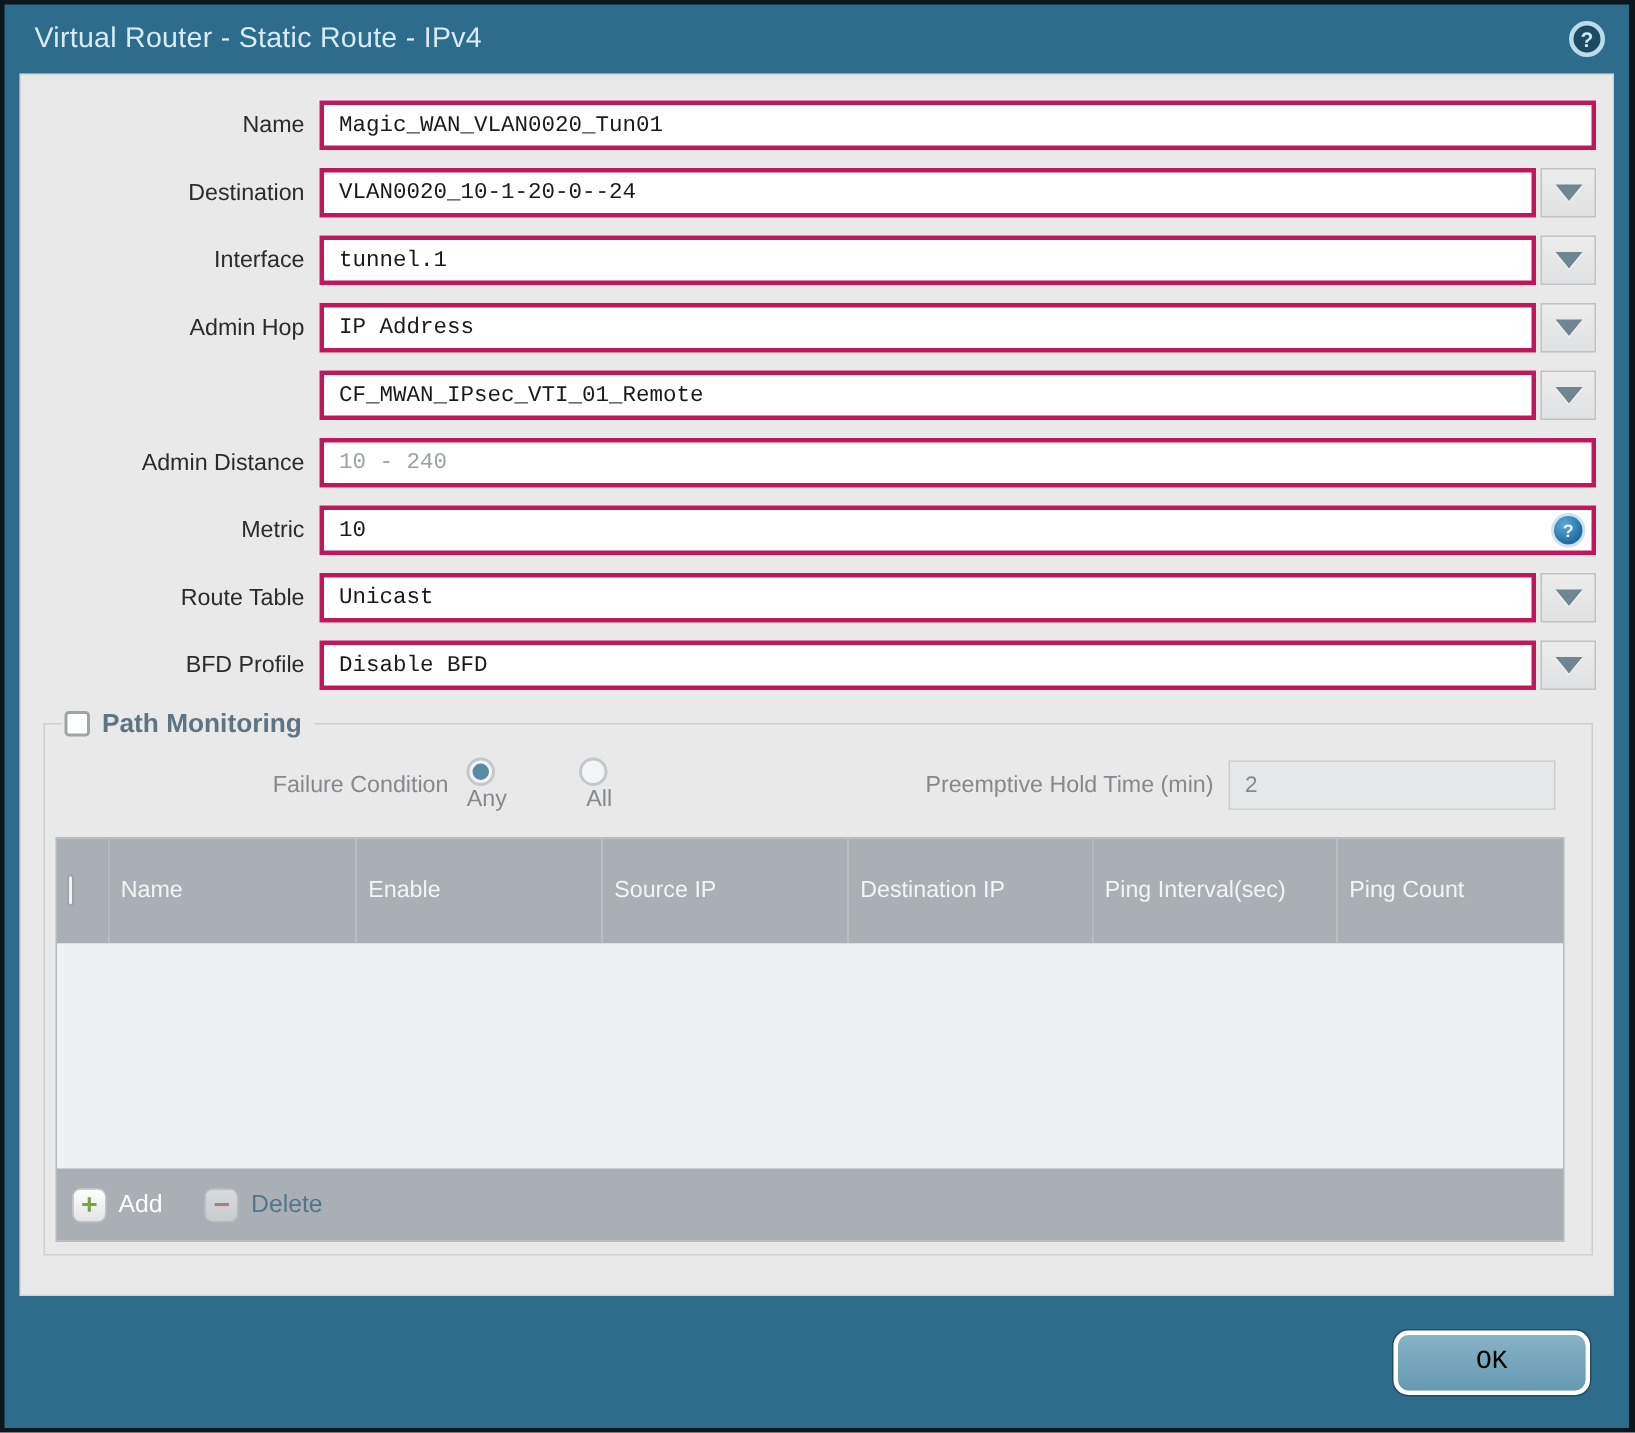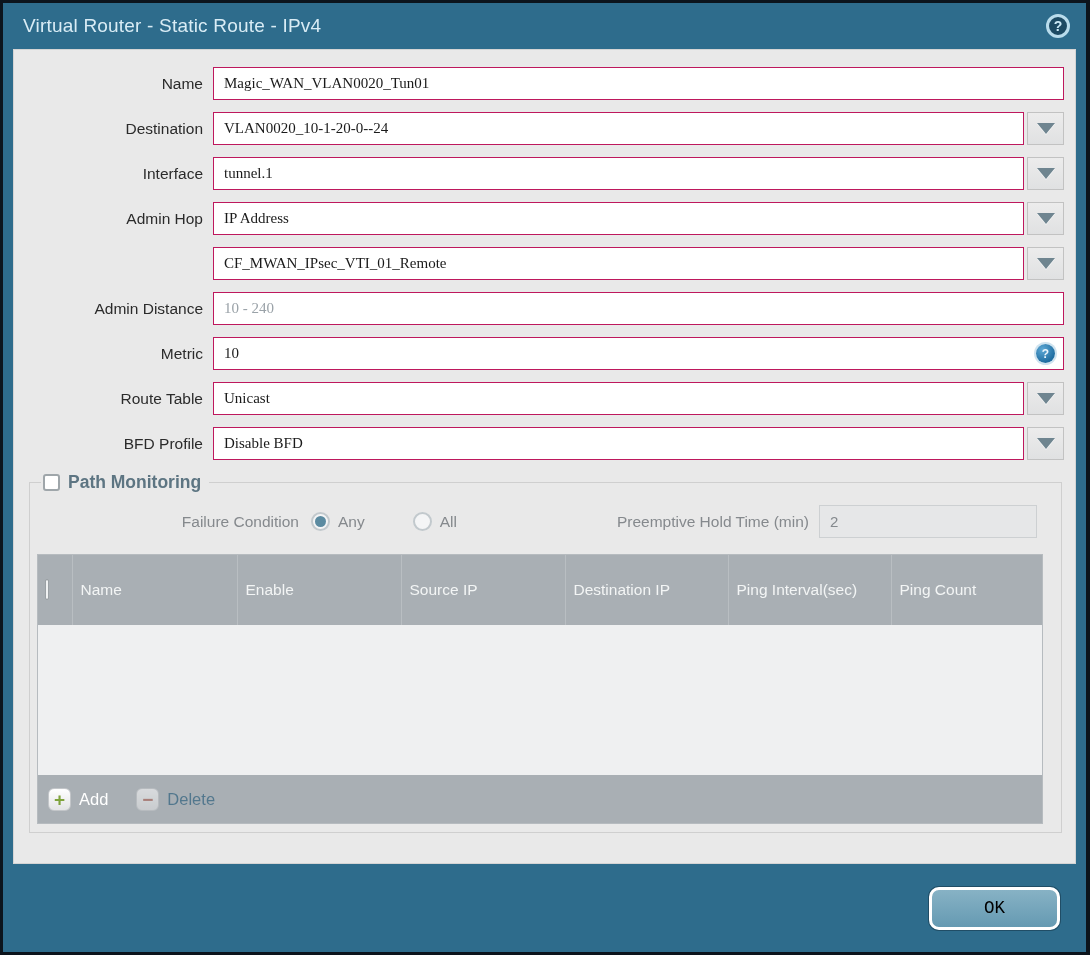--- a/index.html
+++ b/index.html
@@ -34,22 +34,22 @@
     background:#e9e9e9; padding-top:18px; overflow:hidden;
     box-shadow: inset 0 0 0 1px #d4d4d4;
   }
   .row { display:flex; align-items:center; margin:0 12px 12px 0; }
   .row label {
     width:200px; text-align:right; padding-right:10px;
     font-size:15.5px; color:#2b2b2b; flex:none;
   }
   .input-wrap { flex:1; display:flex; position:relative; }
   .txt {
-    flex:1; height:33px; border:1px solid #be185d; background:#fff;
-    font-family:Liberation Serif, serif; font-size:15px; color:#1a1a1a;
+    flex:1; height:33px; border:3px solid #be185d; background:#fff;
+    font-family:Liberation Mono, monospace; font-size:15px; color:#1a1a1a;
     padding:0 10px; outline:none; min-width:0;
   }
   .txt::placeholder { color:#9aa2a8; }
   .dd-btn {
     width:37px; height:33px; margin-left:3px; flex:none;
     background:linear-gradient(#ececec,#e0e1e2);
     border:1px solid #c2c2c2; cursor:pointer;
     display:flex; align-items:center; justify-content:center;
   }
   .dd-tri {
@@ -86,21 +86,21 @@
   .fc-label { width:262px; text-align:right; margin-right:12px; }
   .radio {
     width:19px; height:19px; border-radius:50%;
     border:2px solid #c2c9cd; background:#f4f5f6; margin-right:8px;
     display:flex; align-items:center; justify-content:center; cursor:pointer;
   }
   .radio.sel::after {
     content:""; width:11px; height:11px; border-radius:50%;
     background:#5b8ba1;
   }
-  .radio-opt { display:flex; align-items:center; margin-right:48px; }
+  .radio-opt { display:flex; align-items:center; margin-right:48px;flex-direction:column; }
   .pht-label { margin-left:auto; text-align:right; padding-right:10px; }
   .pht-input {
     width:218px; height:33px; background:#e6e7e8; border:1px solid #cdd0d2;
     color:#84898d; font-size:15px; padding:0 10px;
     font-family:"Liberation Sans",sans-serif;
   }
   
   .pm-tablewrap { border:1px solid #b6bbbf; }
   table.grid { width:100%; border-collapse:collapse; table-layout:fixed; }
   table.grid th {

